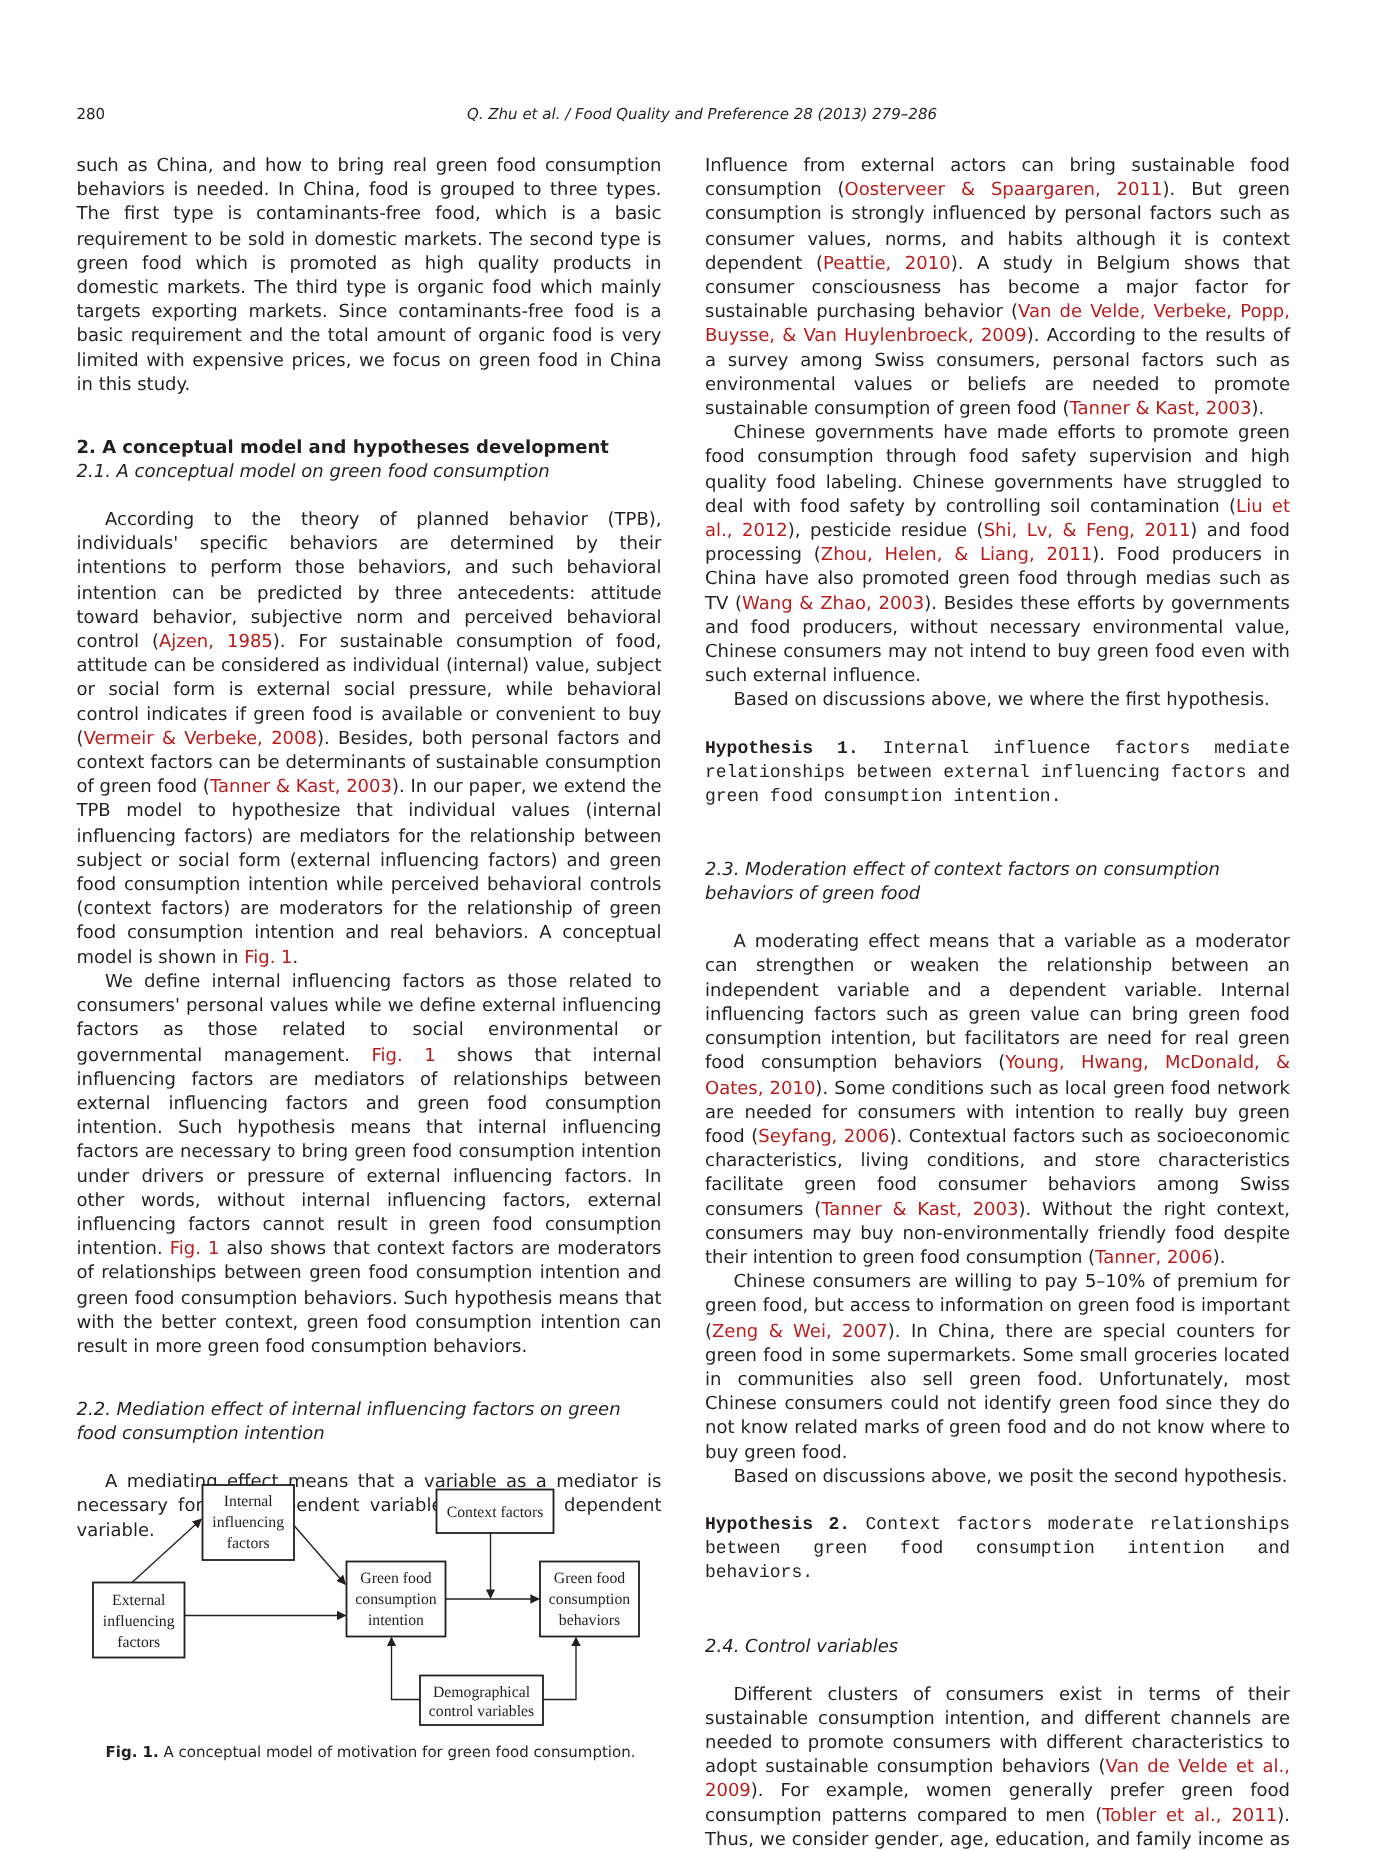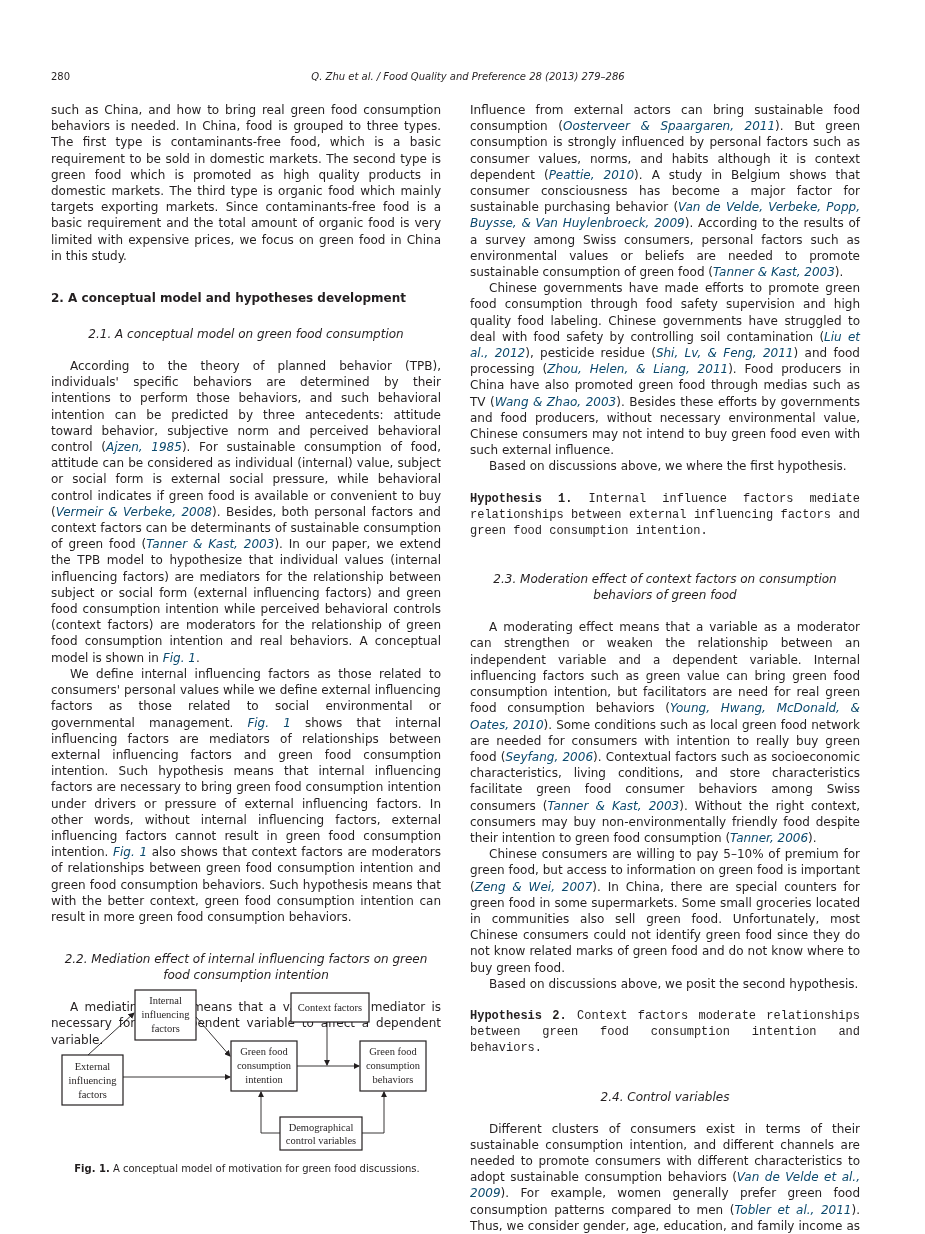--- a/index.html
+++ b/index.html
@@ -6,23 +6,23 @@
     body { width: 925px; height: 1234px; position: relative; overflow: hidden;
       font-family: "DejaVu Sans", sans-serif; color: #231f20; }
     .header { position: absolute; top: 71px; left: 51px; right: 40px; height: 16px; font-size: 10px; }
     .page-num { position: absolute; left: 0; top: 0; }
     .running-title { position: absolute; left: 0; right: 0; text-align: center; font-style: italic; font-family: "DejaVu Sans", sans-serif; }
     .col { position: absolute; top: 102px; width: 390px; font-size: 12px; line-height: 16.2px; }
     .col-left { left: 51px; }
     .col-right { left: 470px; }
     p { margin: 0; text-align: justify; hyphens: manual; }
     p.indent { text-indent: 19px; }
-    .link { color: #0c4a6e; font-style: italic; }
+    .link { color: #b91c1c; }
     h2.sec { font-size: 12px; font-weight: bold; margin: 22px 0 0 0; line-height: 16px; }
-    h3.sub { font-size: 12px; font-style: italic; font-weight: normal; margin: 20px 0 16px 0; line-height: 16px; text-align: center; }
+    h3.sub { font-size: 12px; font-style: italic; font-weight: normal; margin: 0 0 16px 0; line-height: 16px; }
     .hyp { margin-top: 16px; text-align: justify; font-family: Liberation Mono, monospace; }
     .hyp b { font-weight: bold; }
     .figure { position: absolute; left: 51px; top: 985px; width: 392px; height: 200px; }
     .fig-svg { position: absolute; left: 8px; top: 0; }
     .fig-caption { position: absolute; left: 0; right: 0; top: 178px; text-align: center; font-size: 10px; }
     .fig-caption b { font-weight: bold; }
     svg text { font-family: "Liberation Serif", serif; font-size: 10.5px; fill: #231f20; }
   </style>
 </head>
 <body>
@@ -78,21 +78,21 @@
     <text x="205" y="70" text-anchor="middle">Green food</text>
     <text x="205" y="84" text-anchor="middle">consumption</text>
     <text x="205" y="98" text-anchor="middle">intention</text>
     <text x="271" y="26" text-anchor="middle">Context factors</text>
     <text x="334" y="70" text-anchor="middle">Green food</text>
     <text x="334" y="84" text-anchor="middle">consumption</text>
     <text x="334" y="98" text-anchor="middle">behaviors</text>
     <text x="262" y="146" text-anchor="middle">Demographical</text>
     <text x="262" y="159" text-anchor="middle">control variables</text>
   </svg>
-  <div class="fig-caption"><b>Fig. 1.</b><span> A conceptual model of motivation for green food discussions.</span></div>
+  <div class="fig-caption"><b>Fig. 1.</b><span> A conceptual model of motivation for green food consumption.</span></div>
 </div>
 
 <div class="col col-right">
   <p><span>Influence from external actors can bring sustainable food consumption (</span><span class="link">Oosterveer &amp; Spaargaren, 2011</span><span>). But green consumption is strongly influenced by personal factors such as consumer values, norms, and habits although it is context dependent (</span><span class="link">Peattie, 2010</span><span>). A study in Belgium shows that consumer consciousness has become a major factor for sustainable purchasing behavior (</span><span class="link">Van de Velde, Verbeke, Popp, Buysse, &amp; Van Huylenbroeck, 2009</span><span>). According to the results of a survey among Swiss consumers, personal factors such as environmental values or beliefs are needed to promote sustainable consumption of green food (</span><span class="link">Tanner &amp; Kast, 2003</span><span>).</span></p>
 
   <p class="indent"><span>Chinese governments have made efforts to promote green food consumption through food safety supervision and high quality food labeling. Chinese governments have struggled to deal with food safety by controlling soil contamination (</span><span class="link">Liu et al., 2012</span><span>), pesticide residue (</span><span class="link">Shi, Lv, &amp; Feng, 2011</span><span>) and food processing (</span><span class="link">Zhou, Helen, &amp; Liang, 2011</span><span>). Food producers in China have also promoted green food through medias such as TV (</span><span class="link">Wang &amp; Zhao, 2003</span><span>). Besides these efforts by governments and food producers, without necessary environmental value, Chinese consumers may not intend to buy green food even with such external influence.</span></p>
 
   <p class="indent">Based on discussions above, we where the first hypothesis.</p>
 
   <p class="hyp"><b>Hypothesis 1.</b><span> Internal influence factors mediate relationships between external influencing factors and green food consumption intention.</span></p>

